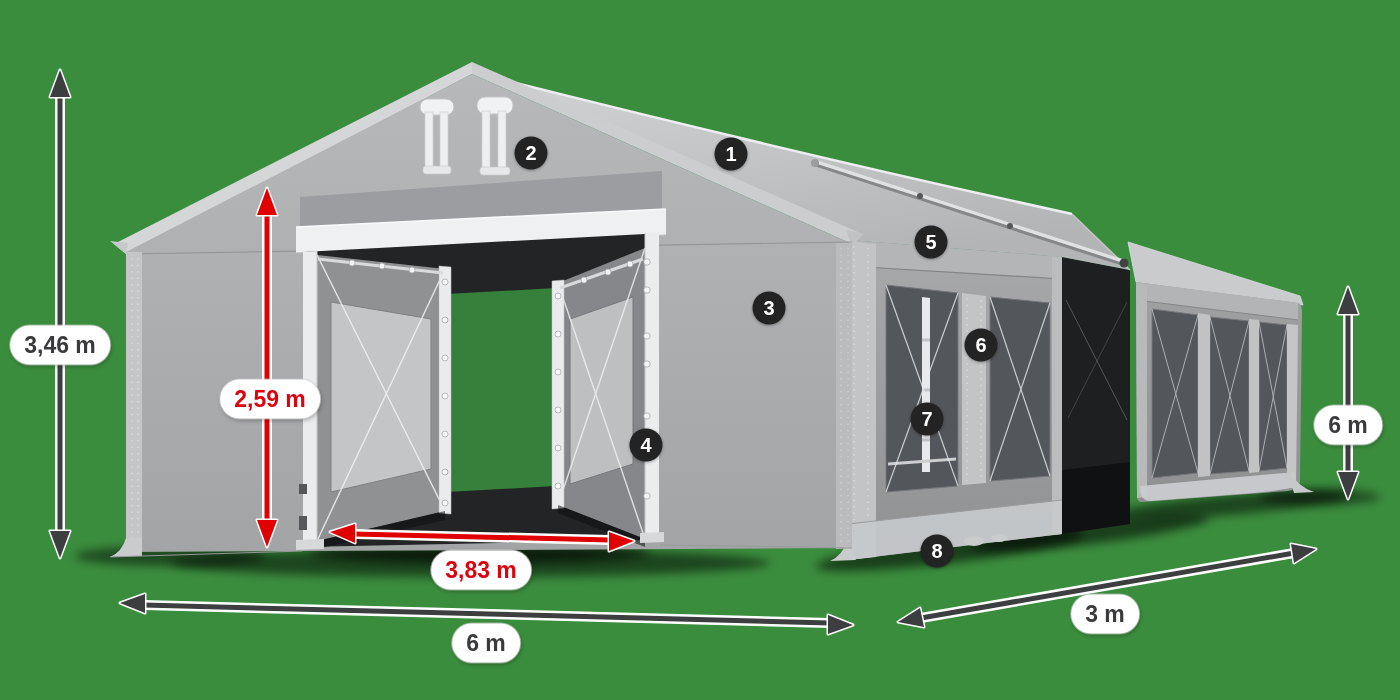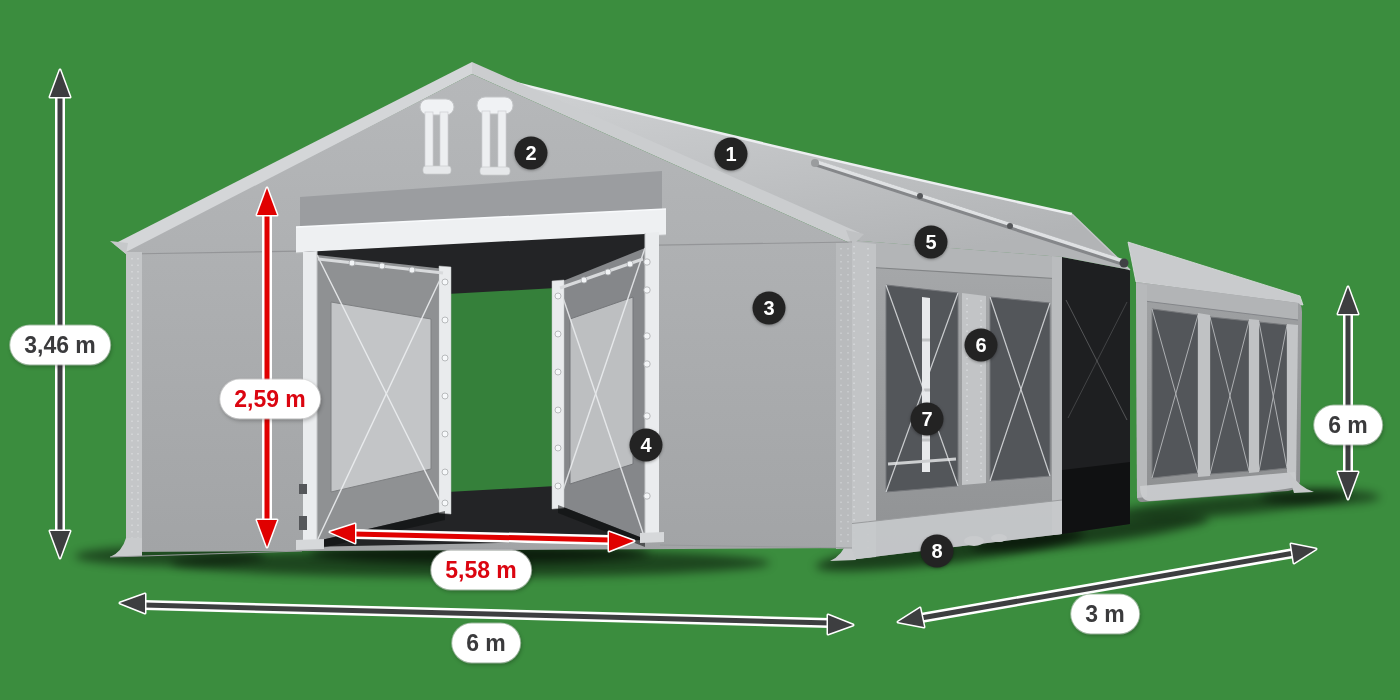--- a/index.html
+++ b/index.html
@@ -285,21 +285,21 @@
         <path d="M1348,311 L1348,475" stroke="#ffffff" stroke-width="10"></path>
         <path d="M1348,311 L1348,475" stroke="#3d3e40" stroke-width="5"></path>
         <polygon points="1348,287 1358,314 1338,314" fill="#3d3e40" stroke="#ffffff" stroke-width="3" paint-order="stroke"></polygon>
         <polygon points="1348,499 1338,472 1358,472" fill="#3d3e40" stroke="#ffffff" stroke-width="3" paint-order="stroke"></polygon>
       </g>
     </g>
   </svg>
 
   <div class="pill" style="left:60px;top:312px">3,46 m</div>
   <div class="pill red" style="left:270px;top:366px">2,59 m</div>
-  <div class="pill red" style="left:481px;top:537px">5,58 m</div>
+  <div class="pill red" style="left:481px;top:537px">3,83 m</div>
   <div class="pill" style="left:486px;top:610px">6 m</div>
   <div class="pill" style="left:1105px;top:581px">3 m</div>
   <div class="pill" style="left:1348px;top:392px">6 m</div>
 
   <div class="callout" style="left:731px;top:154px">1</div>
   <div class="callout" style="left:531px;top:153px">2</div>
   <div class="callout" style="left:769px;top:308px">3</div>
   <div class="callout" style="left:646px;top:445px">4</div>
   <div class="callout" style="left:931px;top:242px">5</div>
   <div class="callout" style="left:981px;top:345px">6</div>

